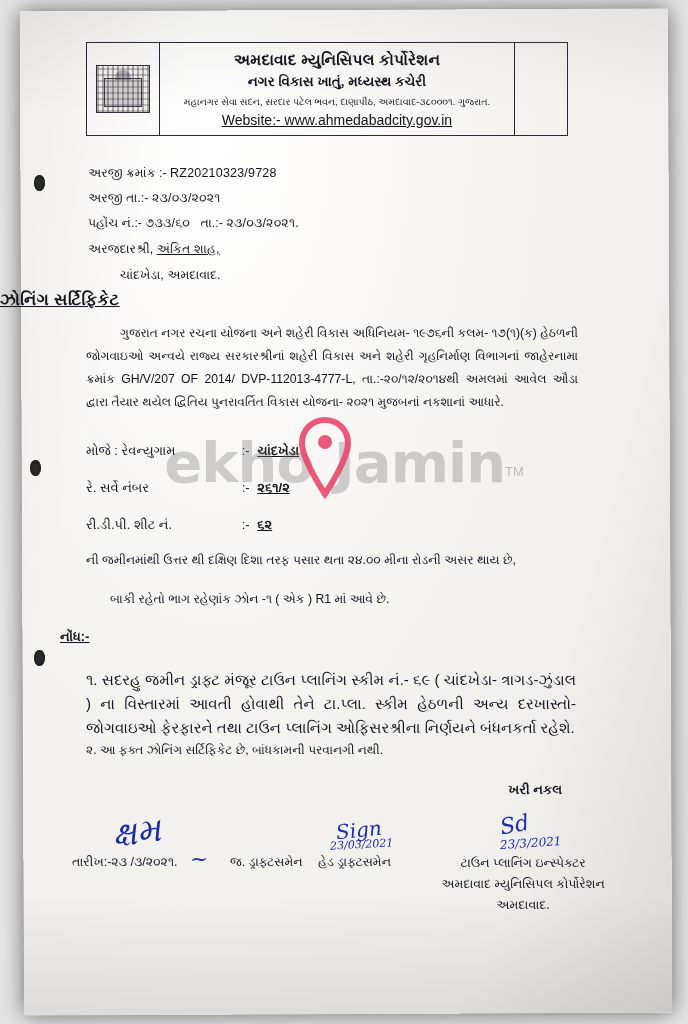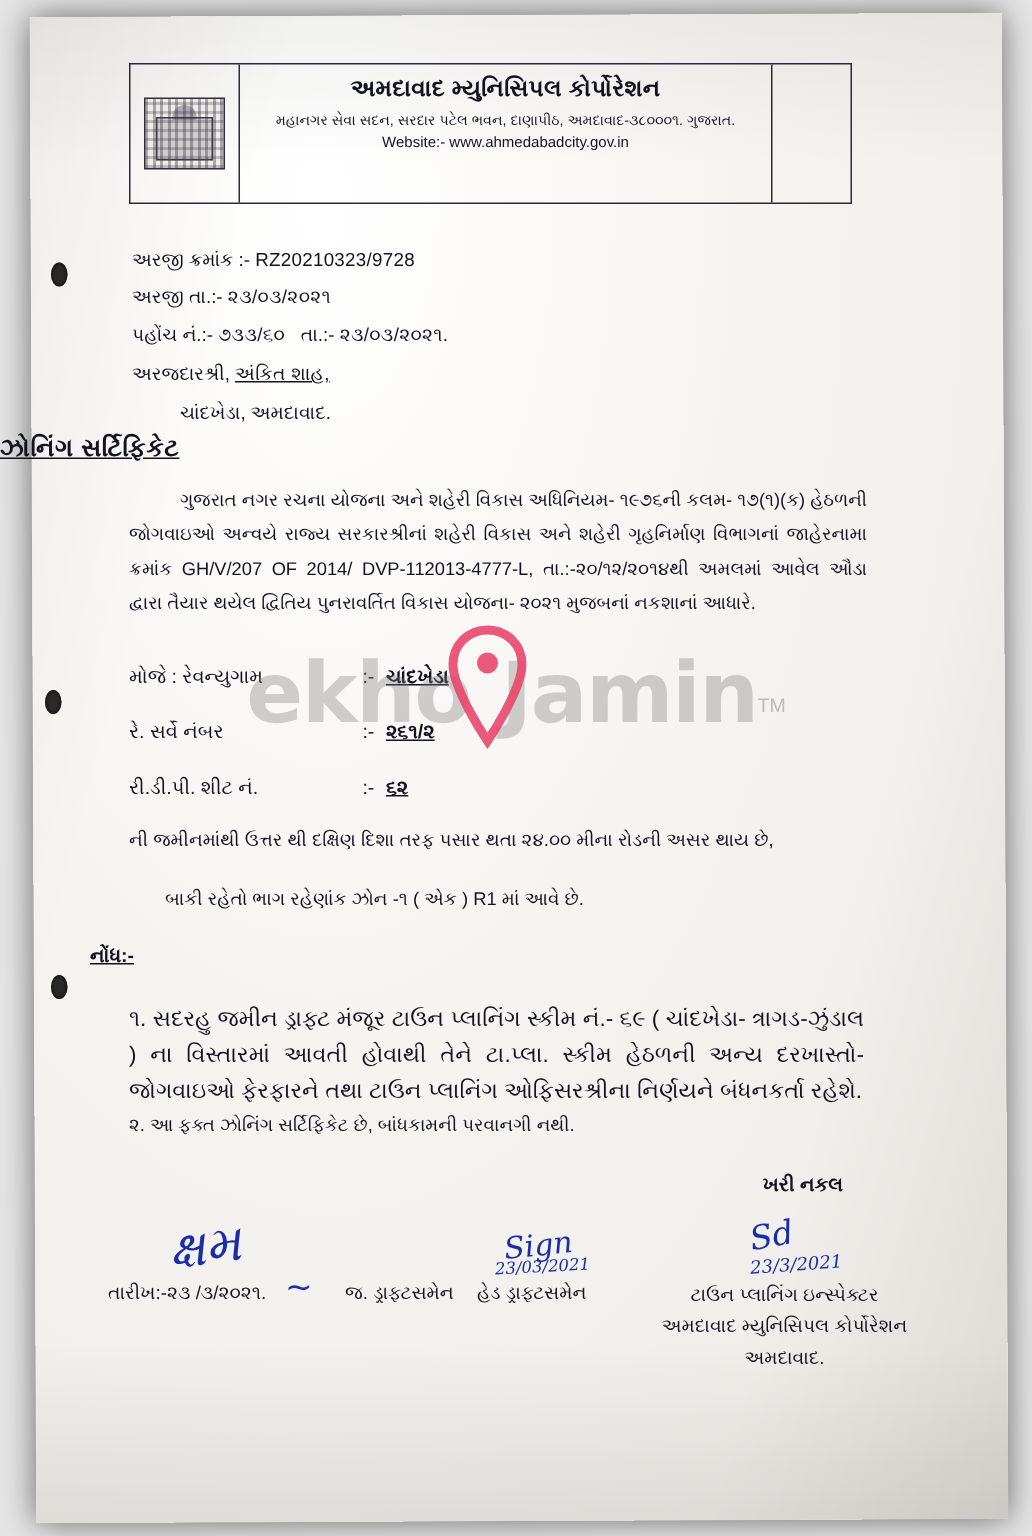--- a/index.html
+++ b/index.html
@@ -108,21 +108,21 @@
   .hdr-text {
     flex: 1;
     padding: 6px 4px 4px 4px;
     text-align: center;
     border-right: 1.5px solid #2a2a36;
   }
   .hdr-right { width: 52px; }
   .h-l1 { font-size: 15.5px; font-weight: bold; letter-spacing: .2px; margin-top: 2px; }
   .h-l2 { font-size: 13.5px; font-weight: bold; margin-top: 5px; }
   .h-l3 { font-size: 9.5px; margin-top: 6px; }
-  .h-l4 { font-size: 10px; margin-top: 4px; }
+  .h-l4 { font-size: 14px; margin-top: 4px; text-decoration: underline; }
 
   
   .meta { position: absolute; left: 88px; font-size: 12.5px; white-space: nowrap; margin-top: 20px; }
   .m1 { top: 146px; }
   .m2 { top: 171px; }
   .m3 { top: 196px; }
   .m4 { top: 222px; }
   .m5 { top: 248px; left: 120px; }
   .mval { letter-spacing: .2px; }
   .u { text-decoration: underline; }
@@ -252,20 +252,21 @@
   <div class="punch p3"></div>
 
   <div class="content">
 
     <div class="hdr">
       <div class="hdr-seal">
         <div class="seal"></div>
       </div>
       <div class="hdr-text">
         <div class="h-l1">અમદાવાદ મ્યુનિસિપલ કોર્પોરેશન</div>
+        <div class="h-l2">નગર વિકાસ ખાતું, મધ્યસ્થ કચેરી</div>
         <div class="h-l3">મહાનગર સેવા સદન, સરદાર પટેલ ભવન, દાણાપીઠ, અમદાવાદ-૩૮૦૦૦૧. ગુજરાત.</div>
         <div class="h-l4">Website:- www.ahmedabadcity.gov.in</div>
       </div>
       <div class="hdr-right"></div>
     </div>
 
     <div class="meta m1">
       <span>અરજી ક્રમાંક :-</span>
       <span class="mval">RZ20210323/9728</span>
     </div>

